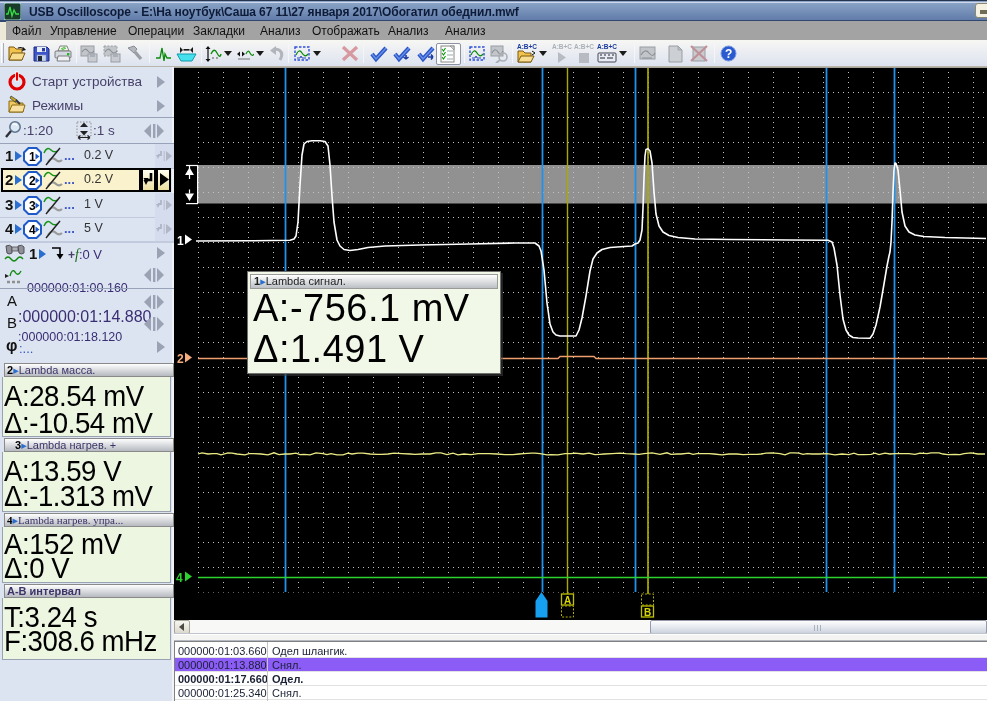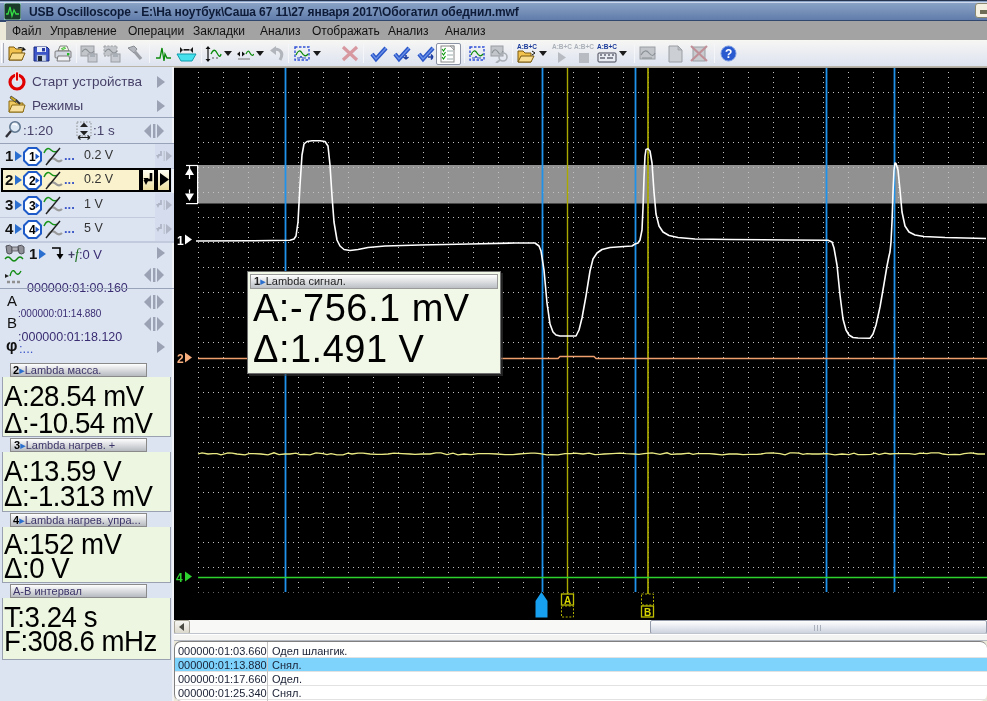--- a/index.html
+++ b/index.html
@@ -32,21 +32,21 @@
 #leftpanel { left:0; top:0; width:174px; height:701px; }
 .lp-sep { position:absolute; left:0; width:174px; height:1px; background:#98a2b8; }
 .lp-row-txt { position:absolute; font-size:13px; color:#474168; white-space:nowrap; }
 .lp-val { color:#3a2d72;margin-top:12px; }
 .arr-r { position:absolute; width:0; height:0; border-left:8px solid #9aa2b4; border-top:6px solid transparent; border-bottom:6px solid transparent; }
 .chan-num { position:absolute; font-size:15px; font-weight:bold; color:#111; }
 .chan-val { position:absolute; font-size:12.5px; color:#333; }
 .rightcol { position:absolute; left:155px; width:19px; background:#d4dcee; }
 
 
-.mhead { position:absolute; left:10px; width:137px; height:14px;
+.mhead { position:absolute; left:4px; width:170px; height:14px;
   background:linear-gradient(#fefefe, #b6bac0); border:1px solid #8a8a8a;
   font-size:11px; color:#3c3468; overflow:hidden; white-space:nowrap; }
 .mbody { position:absolute; left:2px; width:169px; background:#edf6e1;
   border-left:1px solid #9aa2b2; border-right:1px solid #9aa2b2; border-bottom:1px solid #9aa2b2;
   color:#000; }
 .mline { position:absolute; left:4px; font-size:30px; letter-spacing:-0.5px; white-space:nowrap; transform:scaleX(0.92); transform-origin:left top; }
 
 
 #scope { left:174px; top:67px; width:813px; height:553px; background:#000; }
 
@@ -62,21 +62,21 @@
 
 #hscroll { left:174px; top:620px; width:813px; height:14px; background:#f8f8f6; }
 #hs-btn { position:absolute; left:0px; top:0px; width:16px; height:14px; background:linear-gradient(#f6f5f0,#dcd9ce); border:1px solid #a8a598; border-radius:2px; }
 #hs-thumb { position:absolute; left:476px; top:0px; width:337px; height:14px;
   background:linear-gradient(#fefefe, #e8ebf1 45%, #cdd3de); border:1px solid #939aa9; border-radius:2px; }
 #hs-thumb div { position:absolute; left:163px; top:4px; width:9px; height:6px;
   background:repeating-linear-gradient(90deg, #aab0bc 0, #aab0bc 1px, transparent 1px, transparent 3px); }
 #splitter { left:174px; top:634px; width:813px; height:7px; background:#f4f4f2; border-top:1px solid #ffffff; border-bottom:1px solid #b4b8c0; box-shadow:0 -1px 0 #c0c4cc; }
 
 
-#log { left:174px; top:641px; width:813px; height:60px; background:#fff; border-left:1px solid #808080; border-top:1px solid #808080;border-radius:7px; }
+#log { left:174px; top:641px; width:813px; height:60px; background:#fff; border-left:1px solid #808080; border-top:1px solid #808080; }
 .logrow { position:absolute; left:0; width:812px; height:14px; border-bottom:1px solid #e2e2e2; font-size:11px; color:#1a2034; }
 .logrow .c1 { position:absolute; left:3px; top:1px; }
 .logrow .c2 { position:absolute; left:97px; top:1px; }
 .logdiv { position:absolute; left:92px; top:0; width:1px; height:60px; background:#c4c4c4; }
 </style>
 </head>
 <body>
 <div id="win">
 
   <div id="titlebar" class="abs" style="background:linear-gradient(#8ea7c9, #6a85b0 75%, #5f7aa8);text-align:center;">
@@ -428,49 +428,49 @@
 <path d="M3,16 h3 M8,16 h3 M13,16 h3" stroke="#909090" stroke-width="2.6"></path>
       </svg>
 <span class="lp-row-txt lp-val" style="left:27px;top:269px;font-size:12.5px;">000000:01:00.160</span>
 <svg class="abs" style="left:143px;top:268px" width="22" height="14">
 <polygon points="8,0 8,14 1,7" fill="#9aa2b4"></polygon>
         <rect x="10" y="0" width="2.4" height="14" fill="#9aa2b4"></rect>
         <polygon points="14,0 14,14 21,7" fill="#9aa2b4"></polygon>
       </svg>
 <div class="lp-sep" style="top:288px;"></div>
 <span class="abs" style="left:7px;top:292px;font-size:15px;color:#111;">A</span>
-<span class="lp-row-txt lp-val" style="left:18px;top:296px;font-size:10px;">:000000:01:14.880</span>
+<span class="lp-row-txt lp-val" style="left:18px;top:296px;font-size:16px;">:000000:01:14.880</span>
 <svg class="abs" style="left:143px;top:295px" width="22" height="14">
 <polygon points="8,0 8,14 1,7" fill="#9aa2b4"></polygon>
         <rect x="10" y="0" width="2.4" height="14" fill="#9aa2b4"></rect>
         <polygon points="14,0 14,14 21,7" fill="#9aa2b4"></polygon>
       </svg>
 <span class="abs" style="left:7px;top:314px;font-size:15px;color:#111;">B</span>
 <span class="lp-row-txt lp-val" style="left:18px;top:318px;font-size:12.5px;">:000000:01:18.120</span>
 <svg class="abs" style="left:143px;top:317px" width="22" height="14">
 <polygon points="8,0 8,14 1,7" fill="#9aa2b4"></polygon>
         <rect x="10" y="0" width="2.4" height="14" fill="#9aa2b4"></rect>
         <polygon points="14,0 14,14 21,7" fill="#9aa2b4"></polygon>
       </svg>
 <span class="abs" style="left:6px;top:337px;font-size:16px;font-weight:bold;color:#111;">φ</span>
 <span class="lp-row-txt" style="left:19px;top:341px;font-size:13px;color:#3a55c8;">:...</span>
 <div class="arr-r" style="left:157px;top:341px;"></div>
 <div class="mhead" style="top:363px;"><span style="margin-left:2px;"><b style="color:#000;">2</b><span style="color:#2a6fd0;">▸</span>Lambda масса.</span></div>
 <div class="mbody" style="top:377px;height:60px;"></div>
 <div class="mline" style="top:379px;">A:28.54 mV</div>
 <div class="mline" style="top:406px;">Δ:-10.54 mV</div>
-<div class="mhead" style="top:438px;"><span style="margin-left:3px;"><b style="color:#000;">3</b><span style="color:#2a6fd0;">▸</span>Lambda нагрев. +</span></div>
+<div class="mhead" style="top:438px;"><span style="margin-left:10px;"><b style="color:#000;">3</b><span style="color:#2a6fd0;">▸</span>Lambda нагрев. +</span></div>
 <div class="mbody" style="top:452px;height:60px;"></div>
 <div class="mline" style="top:454px;">A:13.59 V</div>
 <div class="mline" style="top:479px;">Δ:-1.313 mV</div>
-<div class="mhead" style="top:513px;"><span style="margin-left:2px;"><b style="color:#000;">4</b><span style="color:#2a6fd0;">▸</span>Lambda нагрев. упра...</span></div>
+<div class="mhead" style="top:513px;"><span style="margin-left:2px;font-family:Liberation Serif, serif;"><b style="color:#000;">4</b><span style="color:#2a6fd0;">▸</span>Lambda нагрев. упра...</span></div>
 <div class="mbody" style="top:527px;height:56px;"></div>
 <div class="mline" style="top:527px;">A:152 mV</div>
 <div class="mline" style="top:551px;">Δ:0 V</div>
-<div class="mhead" style="top:584px;"><span style="margin-left:2px;">A-B интервал</span></div>
+<div class="mhead" style="top:584px;font-weight:bold;"><span style="margin-left:2px;">A-B интервал</span></div>
 <div class="mbody" style="top:598px;height:62px;"></div>
 <div class="mline" style="top:600px;">T:3.24 s</div>
 <div class="mline" style="top:624px;">F:308.6 mHz</div>
     </div>
 
   <svg id="scope" class="abs" width="813" height="553" viewBox="174 67 813 553">
       <rect x="174" y="67" width="813" height="1" fill="#a8a499"></rect>
 <defs>
 <pattern id="gd" x="198" y="92" width="25" height="25" patternUnits="userSpaceOnUse">
 <rect x="0" y="0" width="1" height="1" fill="#c2c2c2"></rect>
@@ -552,25 +552,25 @@
         <div></div>
       </div>
   </div>
   <div id="splitter" class="abs"></div>
 
   <div id="log" class="abs">
     <div class="logrow" style="top:2px;">
         <span class="c1">000000:01:03.660</span>
         <span class="c2">Одел шлангик.</span>
       </div>
-    <div class="logrow" style="top:16px; background:#7dd3fc;">
+    <div class="logrow" style="top:16px; background:#8b5cf6;">
         <span class="c1">000000:01:13.880</span>
         <span class="c2">Снял.</span>
       </div>
-    <div class="logrow" style="top:30px;">
+    <div class="logrow" style="top:30px;font-weight:bold;">
         <span class="c1">000000:01:17.660</span>
         <span class="c2">Одел.</span>
       </div>
     <div class="logrow" style="top:44px;">
         <span class="c1">000000:01:25.340</span>
         <span class="c2">Снял.</span>
       </div>
     <div class="logdiv"></div>
   </div>
 

